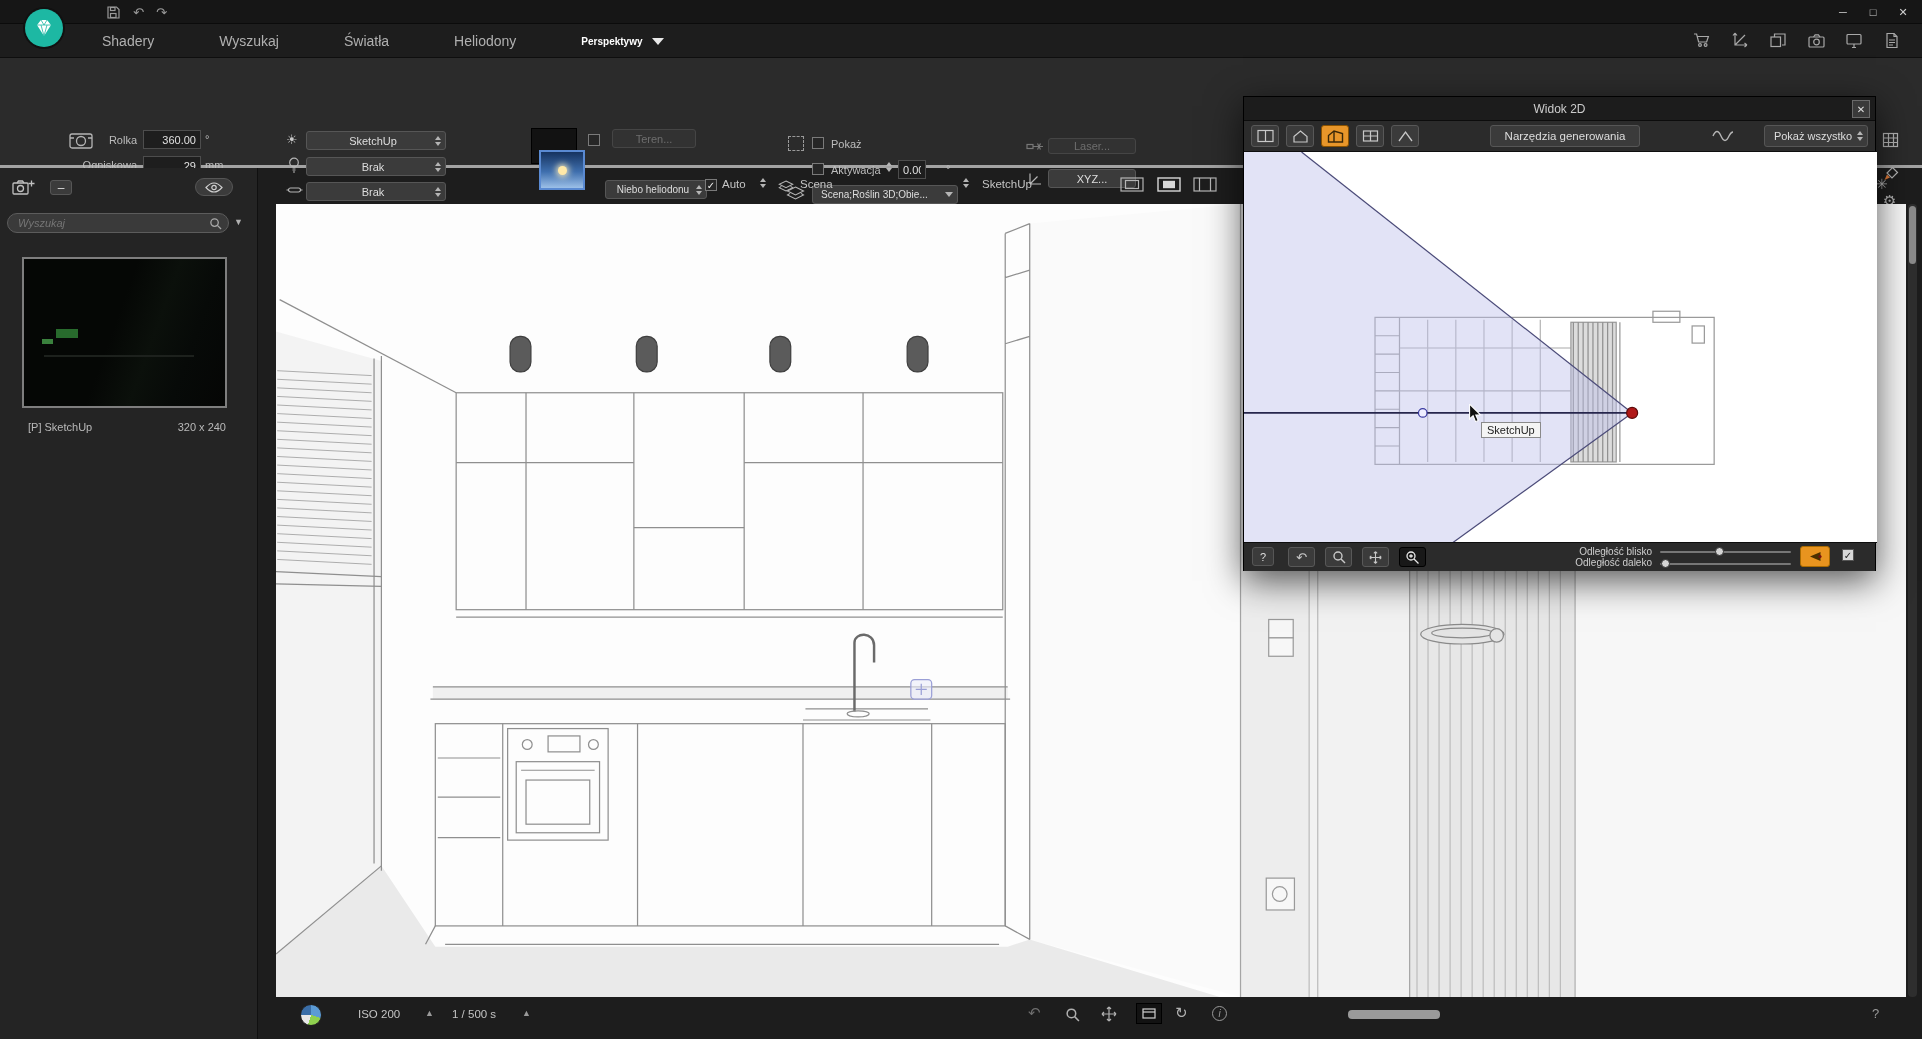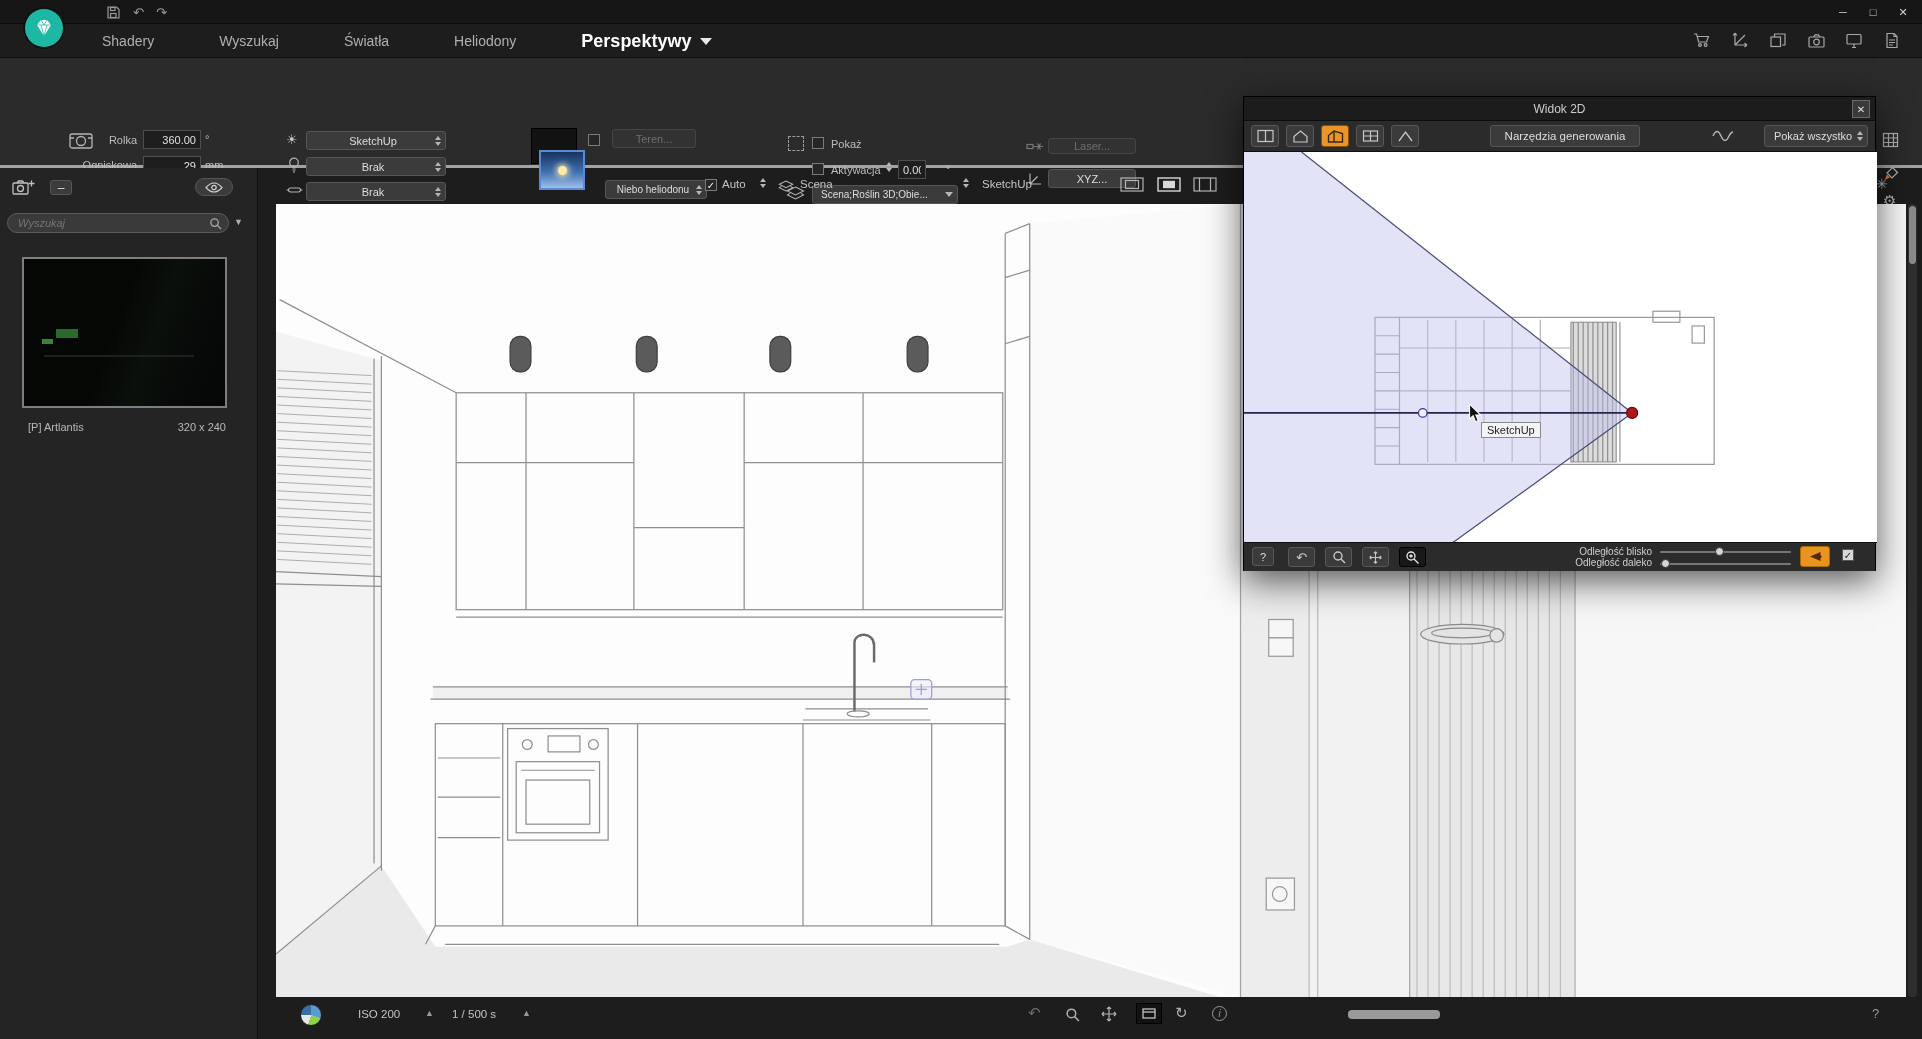--- a/index.html
+++ b/index.html
@@ -16,21 +16,21 @@
   .tb-icons{position:absolute;left:106px;top:2px;display:flex;gap:12px;align-items:center;height:20px;}
   .tb-icons .glyph{font-size:13px;color:#9a9a9a;}
   .win-controls{position:absolute;right:4px;top:0;height:24px;display:flex;align-items:center;}
   .win-btn{width:30px;height:22px;display:flex;align-items:center;justify-content:center;font-size:11px;color:#cfcfcf;}
 
   
   .menubar{position:absolute;left:0;top:24px;width:100%;height:34px;background:#1d1d1d;border-bottom:1px solid #0e0e0e;}
   .logo{position:absolute;left:25px;top:9px;width:38px;height:38px;border-radius:50%;background:#1db8a3;display:flex;align-items:center;justify-content:center;z-index:6;box-shadow:0 0 0 2px #111;}
   .menu-items{position:absolute;left:102px;top:0;height:34px;display:flex;gap:65px;align-items:center;}
   .menu-item{font-size:14px;color:#b0b0b0;white-space:nowrap;}
-  .menu-item.active{color:#ffffff;font-weight:bold;font-size:18px;display:flex;align-items:center;gap:9px;}
+  .menu-item.active{color:#ffffff;font-weight:bold;font-size:10px;display:flex;align-items:center;gap:9px;}
   .tri-down{width:0;height:0;border-left:6px solid transparent;border-right:6px solid transparent;border-top:7px solid #e8e8e8;display:inline-block;}
   .menu-right{position:absolute;right:18px;top:5px;display:flex;gap:14px;align-items:center;}
   .menu-right .mi{width:24px;height:22px;display:flex;align-items:center;justify-content:center;}
 
   
   .toolbar{position:absolute;left:0;top:58px;width:100%;height:110px;background:#2b2b2b;border-bottom:3px solid #a3a3a3;}
   .sec-label{position:absolute;font-size:11px;color:#6f6f6f;text-align:center;}
   .lbl{font-size:11px;color:#bdbdbd;white-space:nowrap;}
   .num-input{background:#1e1e1e;border:1px solid #4d4d4d;color:#e0e0e0;height:19px;font-size:11px;text-align:right;padding:0 4px;font-family:"Liberation Sans",sans-serif;}
   .dd{background:#3b3b3b;border:1px solid #565656;border-radius:3px;color:#dedede;height:19px;font-size:11px;display:flex;align-items:center;padding:0 4px 0 8px;justify-content:space-between;gap:4px;}
@@ -327,21 +327,21 @@
         </span>
     </div>
     <span class="abs" style="left:234px;top:49px;font-size:9px;color:#b0b0b0;">▼</span>
     <div class="thumb">
       <div class="render"></div>
       <div class="g1"></div>
       <div class="g2"></div>
       <div class="ctr"></div>
     </div>
     <div class="thumb-caption">
-      <span class="abs" style="left:28px;">[P] Artlantis</span>
+      <span class="abs" style="left:28px;">[P] SketchUp</span>
       <span class="abs" style="left:146px;width:80px;text-align:right;">320 x 240</span>
     </div>
   </div>
 
   <span class="cb abs" style="left:705px;top:179px;">✓</span>
   <span class="vp-text abs" style="left:722px;top:178px;">Auto</span>
   <span class="stepper abs" style="left:760px;top:178px;">
       <i class="u"></i>
       <i class="d"></i>
     </span>

